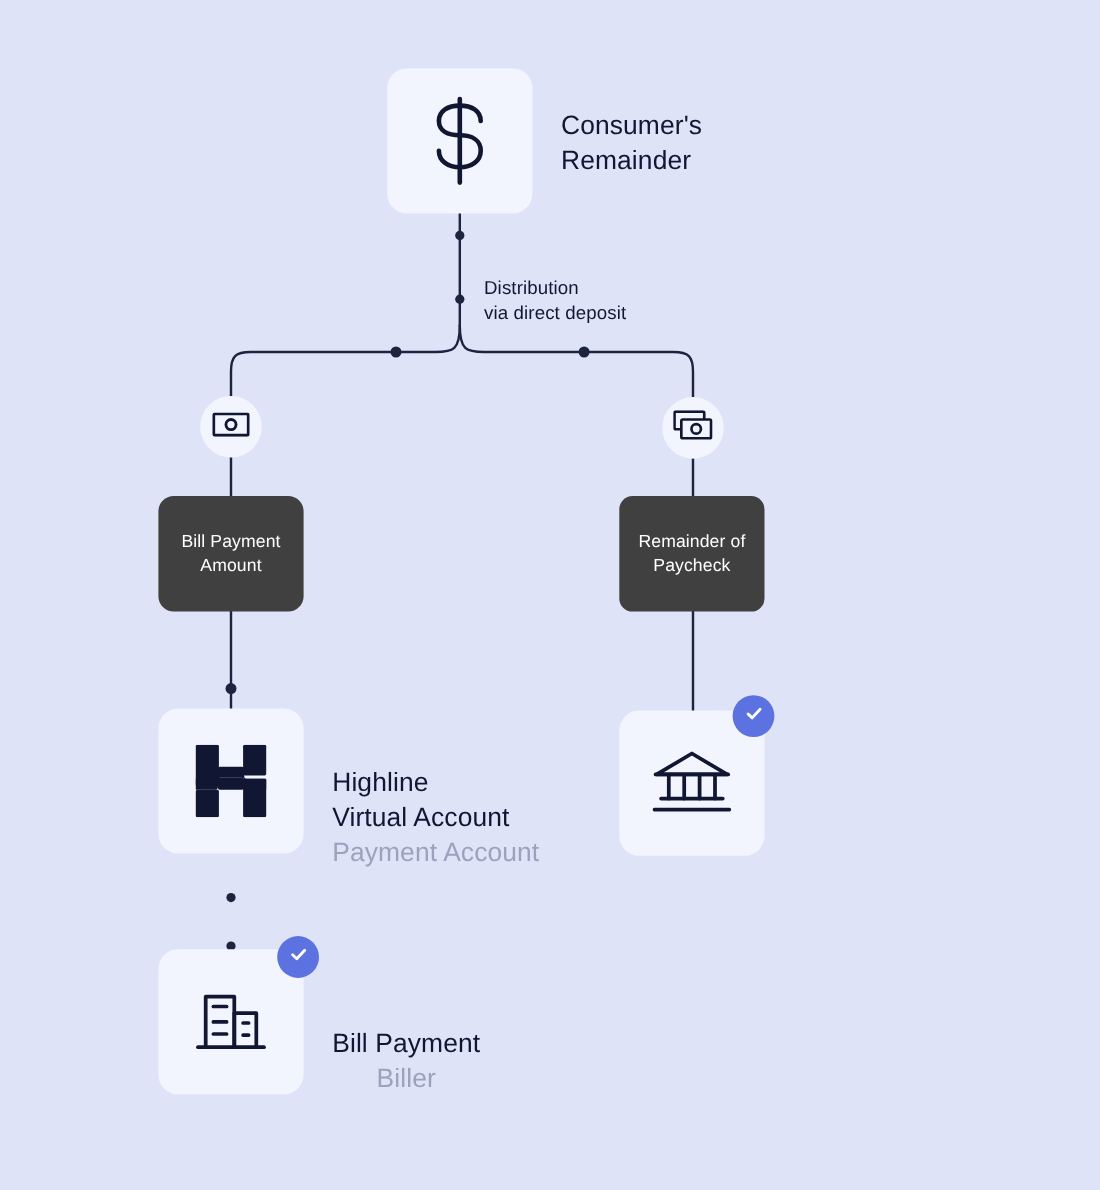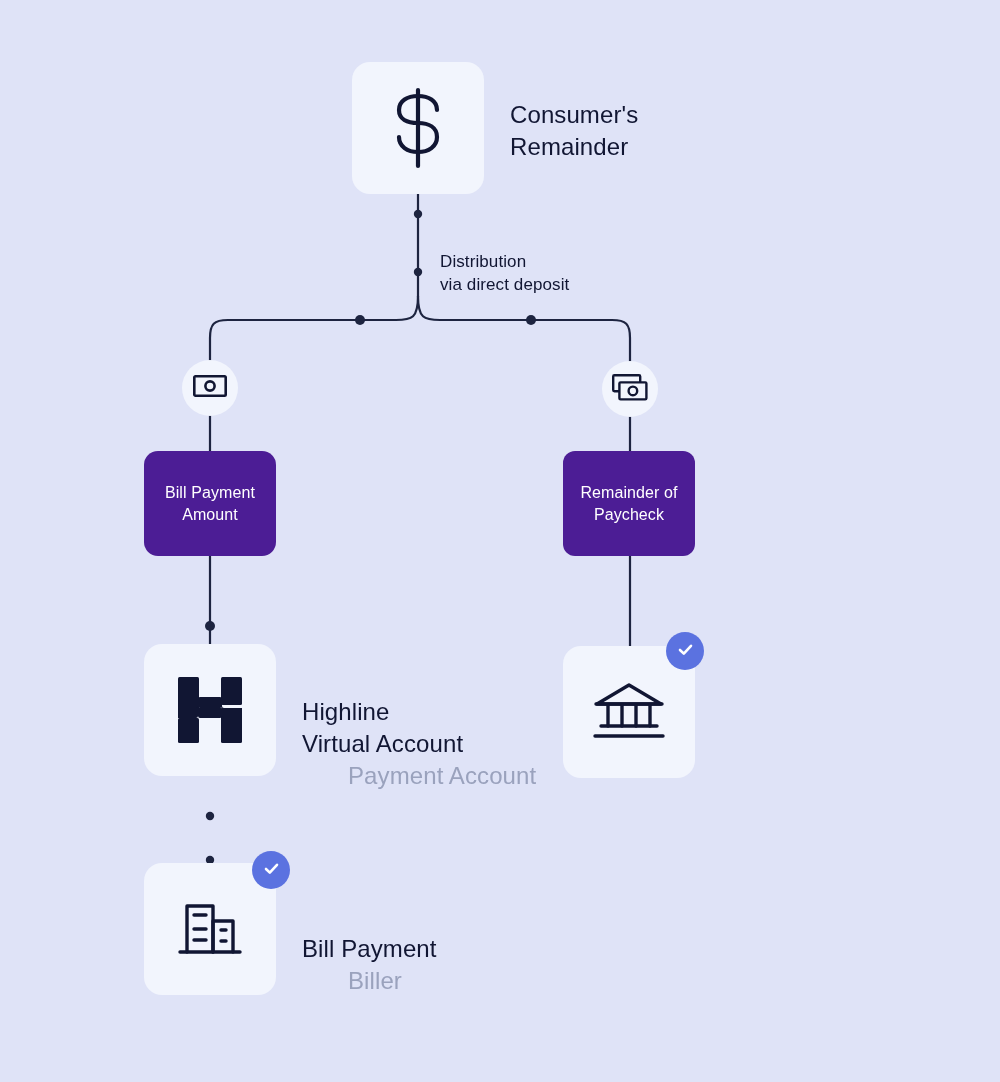--- a/index.html
+++ b/index.html
@@ -41,21 +41,21 @@
     z-index: 3;
     display: flex;
     align-items: center;
     justify-content: center;
   }
   .card svg { display: block; }
 
   
   .pill {
     position: absolute;
-    background: #4c1d95;
+    background: #404040;
     border-radius: 14px;
     z-index: 3;
     display: flex;
     align-items: center;
     justify-content: center;
     text-align: center;
     color: #ffffff;
     font-size: 16px;
     line-height: 22px;
     letter-spacing: .1px;
@@ -93,21 +93,20 @@
     z-index: 4;
     color: #111633;
     font-size: 24px;
     line-height: 32px;
     letter-spacing: .1px;
     white-space: pre-line;
   }
   .label .sub {
     display: block;
     color: #9aa2bd;
-    margin-left: 46px;
   }
 
   .wire-note {
     position: absolute;
     z-index: 4;
     color: #111633;
     font-size: 17px;
     line-height: 23px;
     letter-spacing: .1px;
     white-space: pre-line;
@@ -216,21 +215,21 @@
       </svg>
     </span>
   </div>
   <div class="badge" style="left:252px; top:851px;">
     <span>
       <svg width="19" height="19" viewBox="0 0 19 19" fill="none" stroke="#ffffff" stroke-width="2.6" stroke-linecap="round" stroke-linejoin="round">
         <path d="M4 10 L7.8 13.6 L15 5.8"></path>
       </svg>
     </span>
   </div>
-  <div class="label" style="left:302px; top:901px;">
+  <div class="label" style="left:302px; top:901px;text-align:center;">
     <span>Bill Payment</span>
     <span class="sub">Biller</span>
   </div>
 
   <div class="bubble" style="left:602px; top:361px;">
     <span>
       <svg width="36" height="27" viewBox="0 0 36 27" fill="none" stroke="#111633" stroke-width="2.4" stroke-linejoin="round">
         <rect x="1.2" y="1.2" width="27" height="16" rx="1.2"></rect>
         <rect x="7.4" y="8.4" width="27" height="17" rx="1.2" fill="#f2f5fd"></rect>
         <circle cx="20.9" cy="16.9" r="4.3"></circle>

